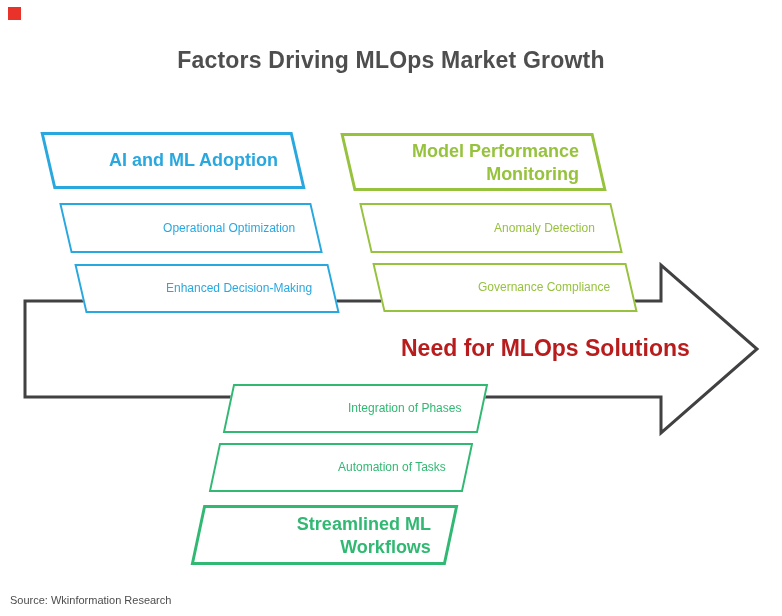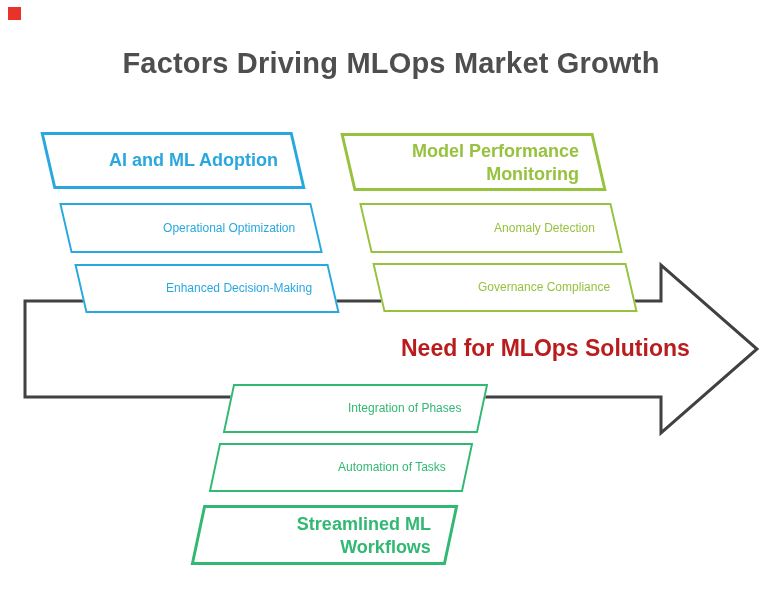--- a/index.html
+++ b/index.html
@@ -19,21 +19,21 @@
     width: 13px; height: 13px;
     background: #e9322a;
   }
 
   
   #title {
     position: absolute;
     left: 0; top: 47px;
     width: 782px;
     text-align: center;
-    font-size: 29px;
+    font-size: 23px;
     font-weight: bold;
     color: #4e4e4e;
     letter-spacing: 0.2px;
   }
 
   
   #arrow-svg { position: absolute; left: 0; top: 0; z-index: 1; }
 
   
   #arrow-label {
@@ -135,14 +135,15 @@
   <div id="pg-t1" class="pg lean-left c-teal">
     <div class="lbl">Integration of Phases</div>
   </div>
   <div id="pg-t2" class="pg lean-left c-teal">
     <div class="lbl">Automation of Tasks</div>
   </div>
   <div id="pg-t3" class="pg big lean-left c-teal">
     <div class="lbl">Streamlined ML Workflows</div>
   </div>
 
+  <div id="source-note">Source: Wkinformation Research</div>
 
 </div>
 
 </body></html>

